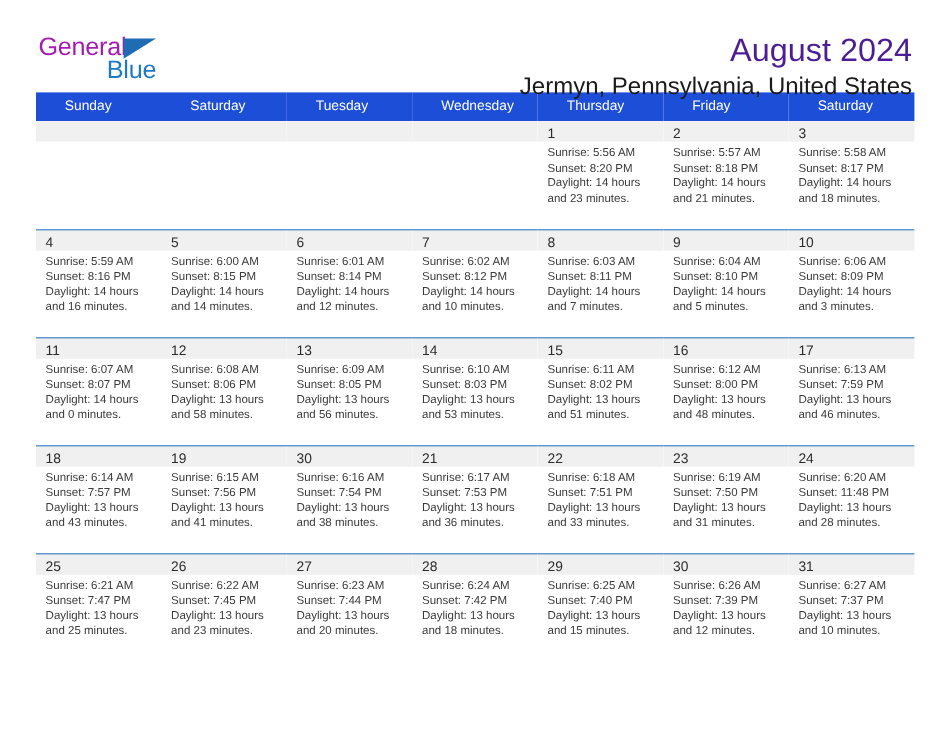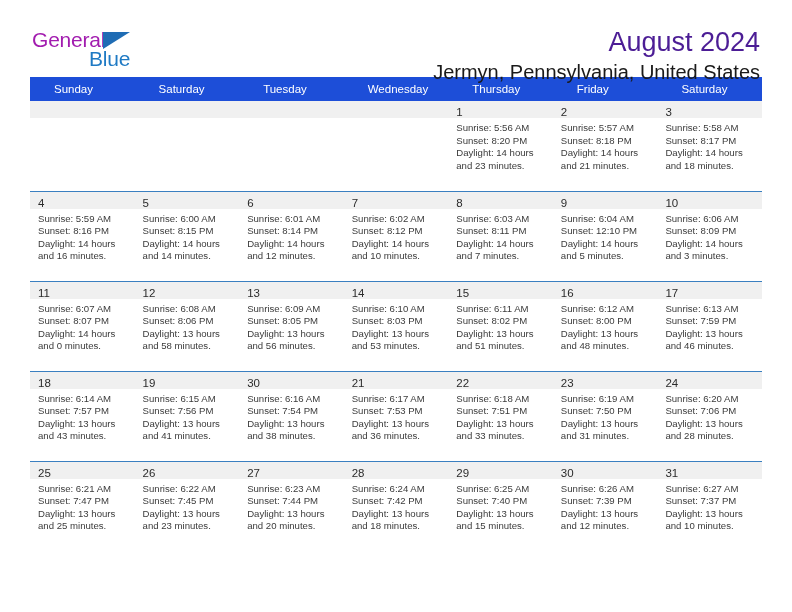--- a/index.html
+++ b/index.html
@@ -278,21 +278,21 @@
                 <div>Daylight: 14 hours</div>
                 <div>and 7 minutes.</div>
               </div>
             </div>
           </td>
           <td>
             <div class="cell">
               <div class="daynum-bar"><span class="daynum">9</span></div>
               <div class="info">
                 <div>Sunrise: 6:04 AM</div>
-                <div>Sunset: 12:10 PM</div>
+                <div>Sunset: 8:10 PM</div>
                 <div>Daylight: 14 hours</div>
                 <div>and 5 minutes.</div>
               </div>
             </div>
           </td>
           <td>
             <div class="cell">
               <div class="daynum-bar"><span class="daynum">10</span></div>
               <div class="info">
                 <div>Sunrise: 6:06 AM</div>
@@ -447,21 +447,21 @@
                 <div>Daylight: 13 hours</div>
                 <div>and 31 minutes.</div>
               </div>
             </div>
           </td>
           <td>
             <div class="cell">
               <div class="daynum-bar"><span class="daynum">24</span></div>
               <div class="info">
                 <div>Sunrise: 6:20 AM</div>
-                <div>Sunset: 7:06 PM</div>
+                <div>Sunset: 11:48 PM</div>
                 <div>Daylight: 13 hours</div>
                 <div>and 28 minutes.</div>
               </div>
             </div>
           </td>
         </tr>
         <tr class="week">
           <td>
             <div class="cell">
               <div class="daynum-bar"><span class="daynum">25</span></div>

